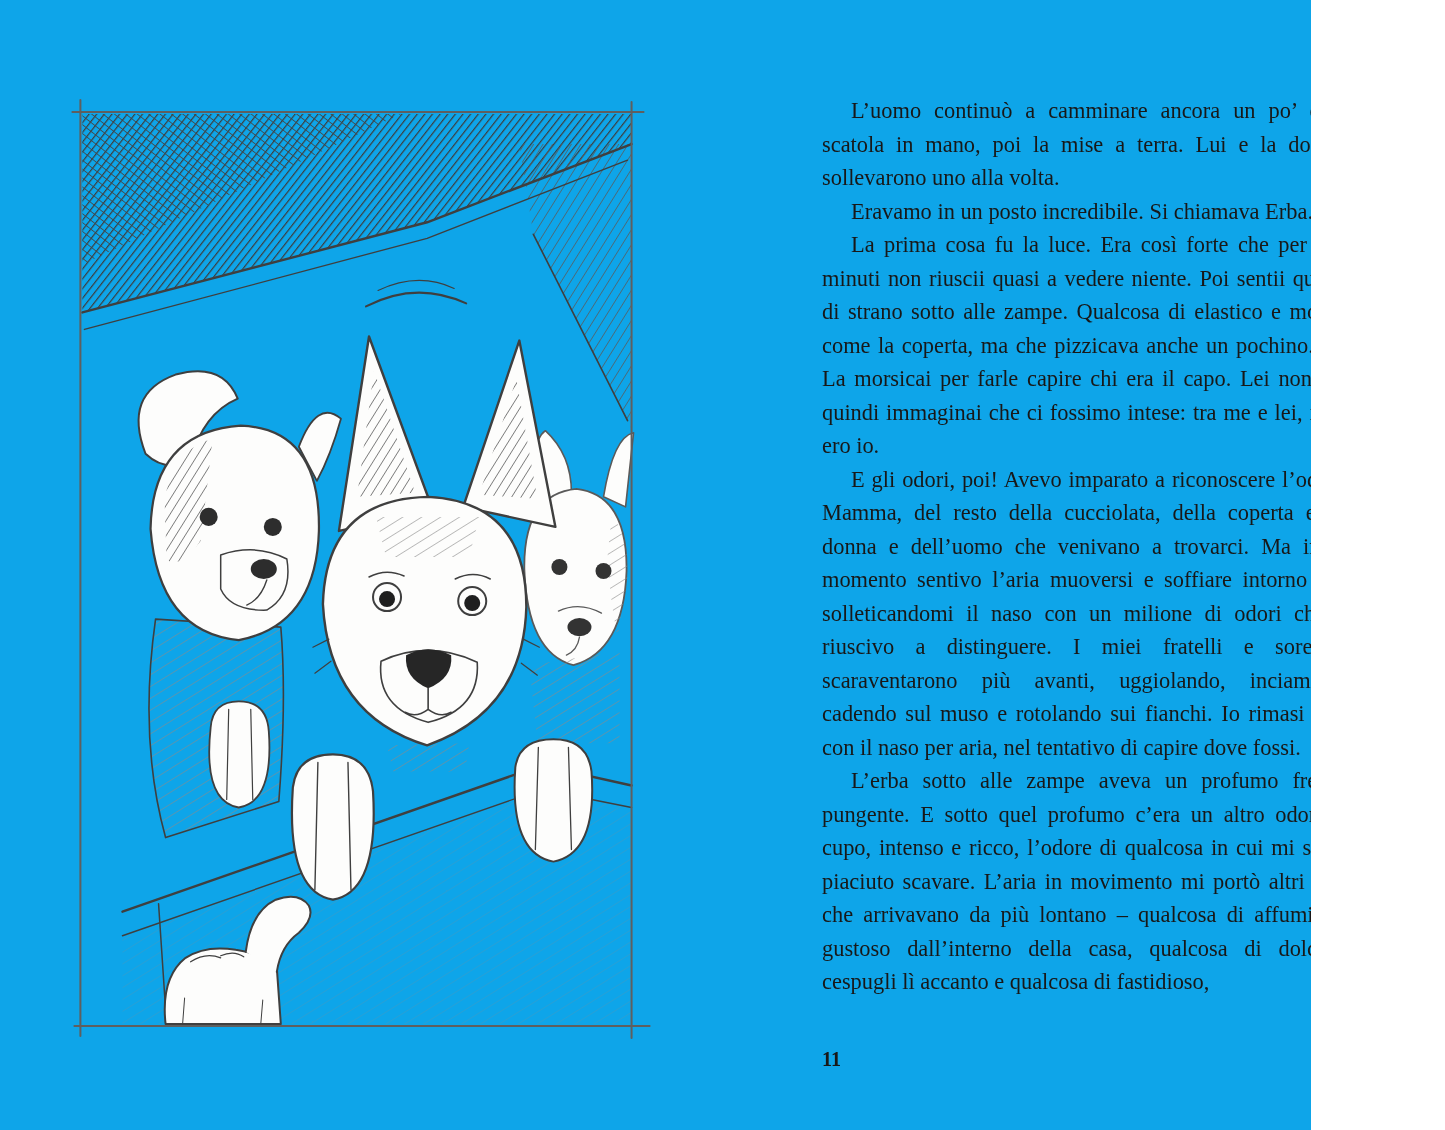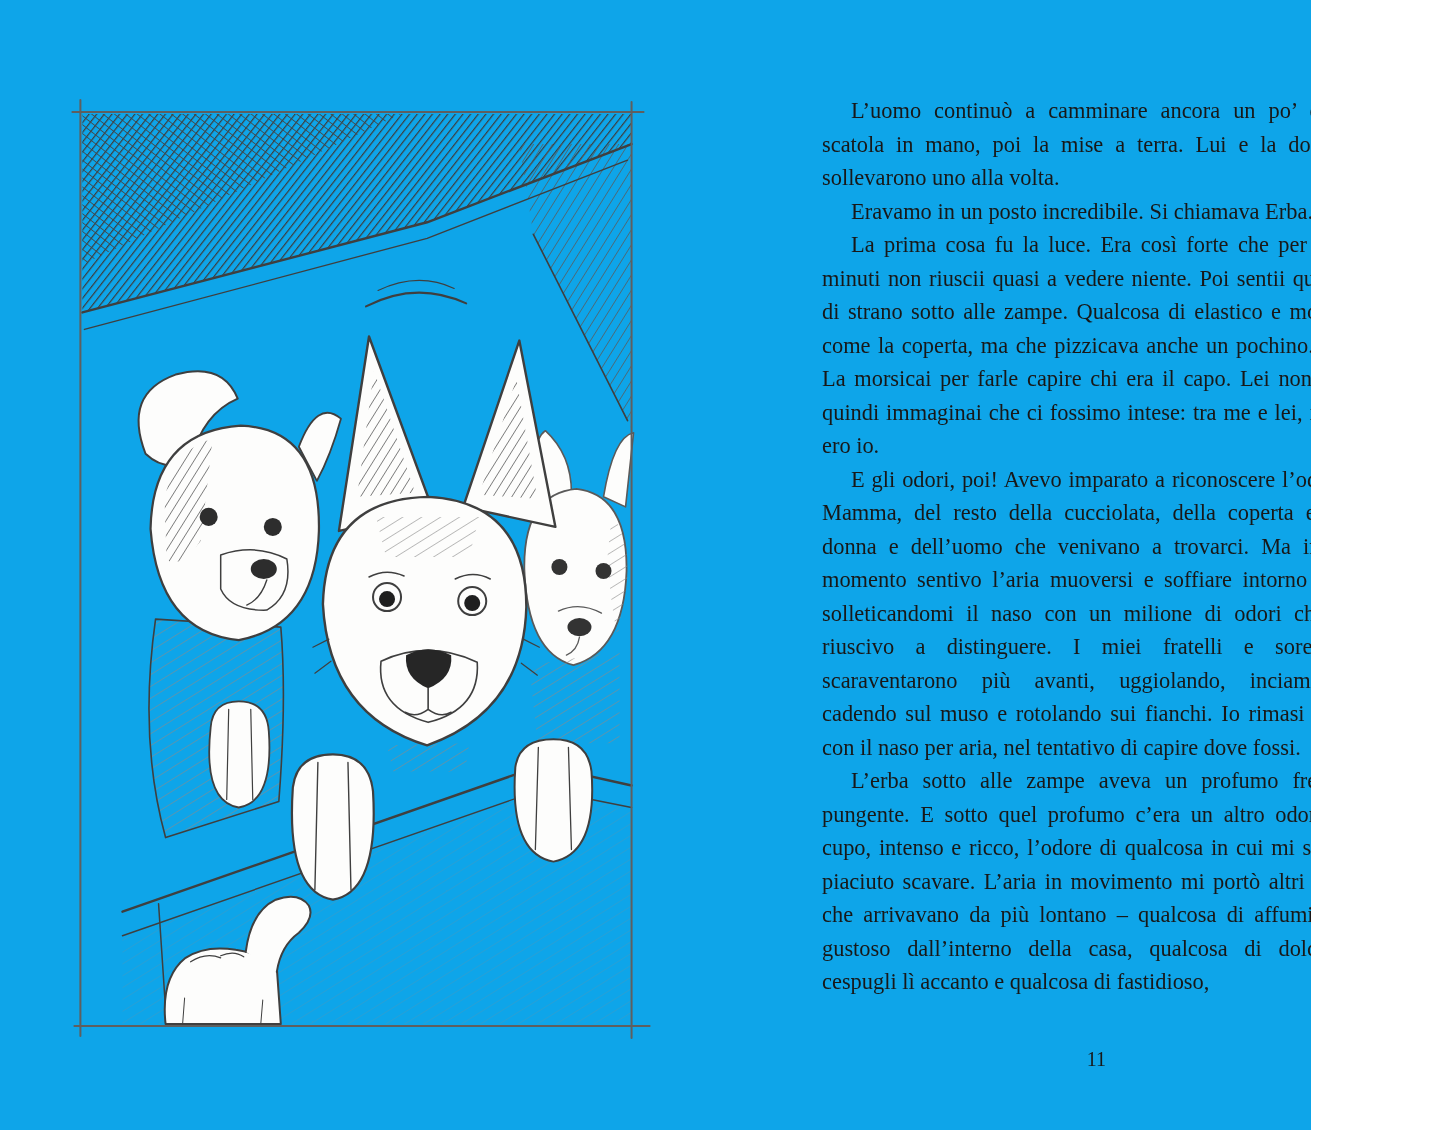--- a/index.html
+++ b/index.html
@@ -41,22 +41,23 @@
   }
   .text-column p {
     margin: 0;
     text-indent: 29px;
   }
   .page-number {
     position: absolute;
     left: 822px;
     top: 1048px;
     width: 549px;
-    text-align: center;
+    text-align: left;
     font-size: 20px;
+    font-weight: bold;
   }
 </style>
 </head>
 <body>
 
 <div class="spread">
 
   <div class="illustration-wrap" role="img" aria-label="Pencil sketch of three German Shepherd puppies peeking out of a cardboard box with their paws over the edge, while a human hand reaches up toward them">
     <svg viewBox="0 0 590 940" xmlns="http://www.w3.org/2000/svg">
       <defs>

